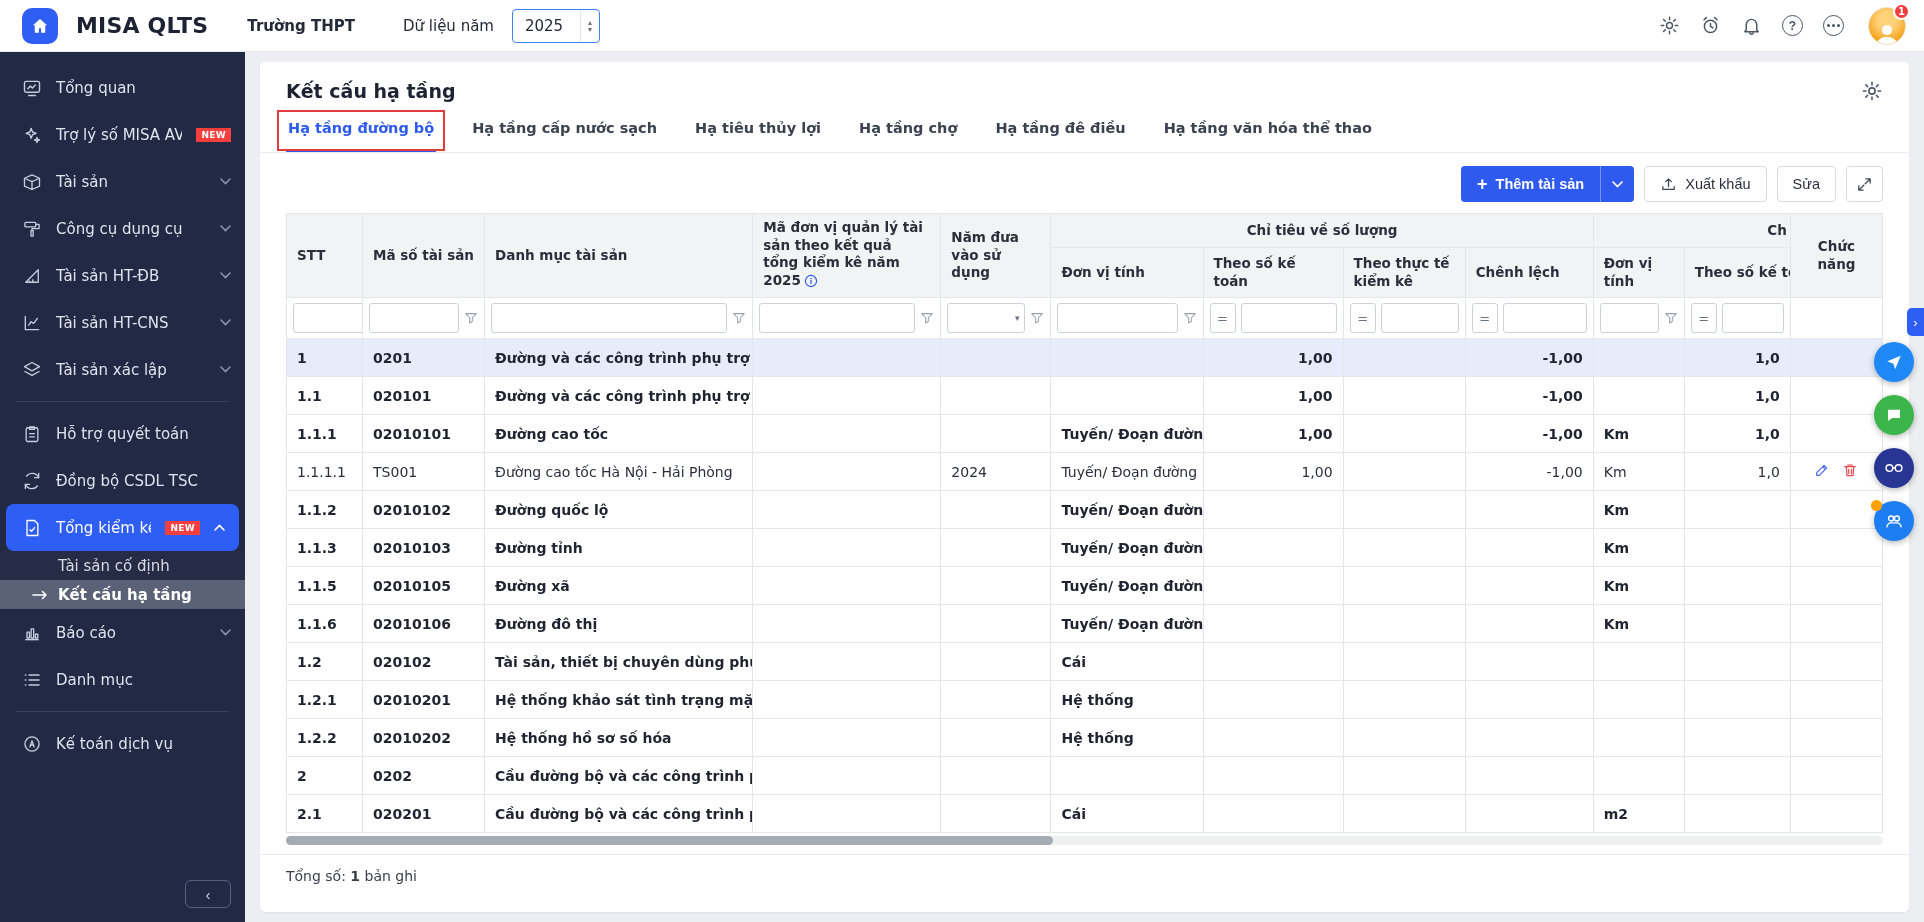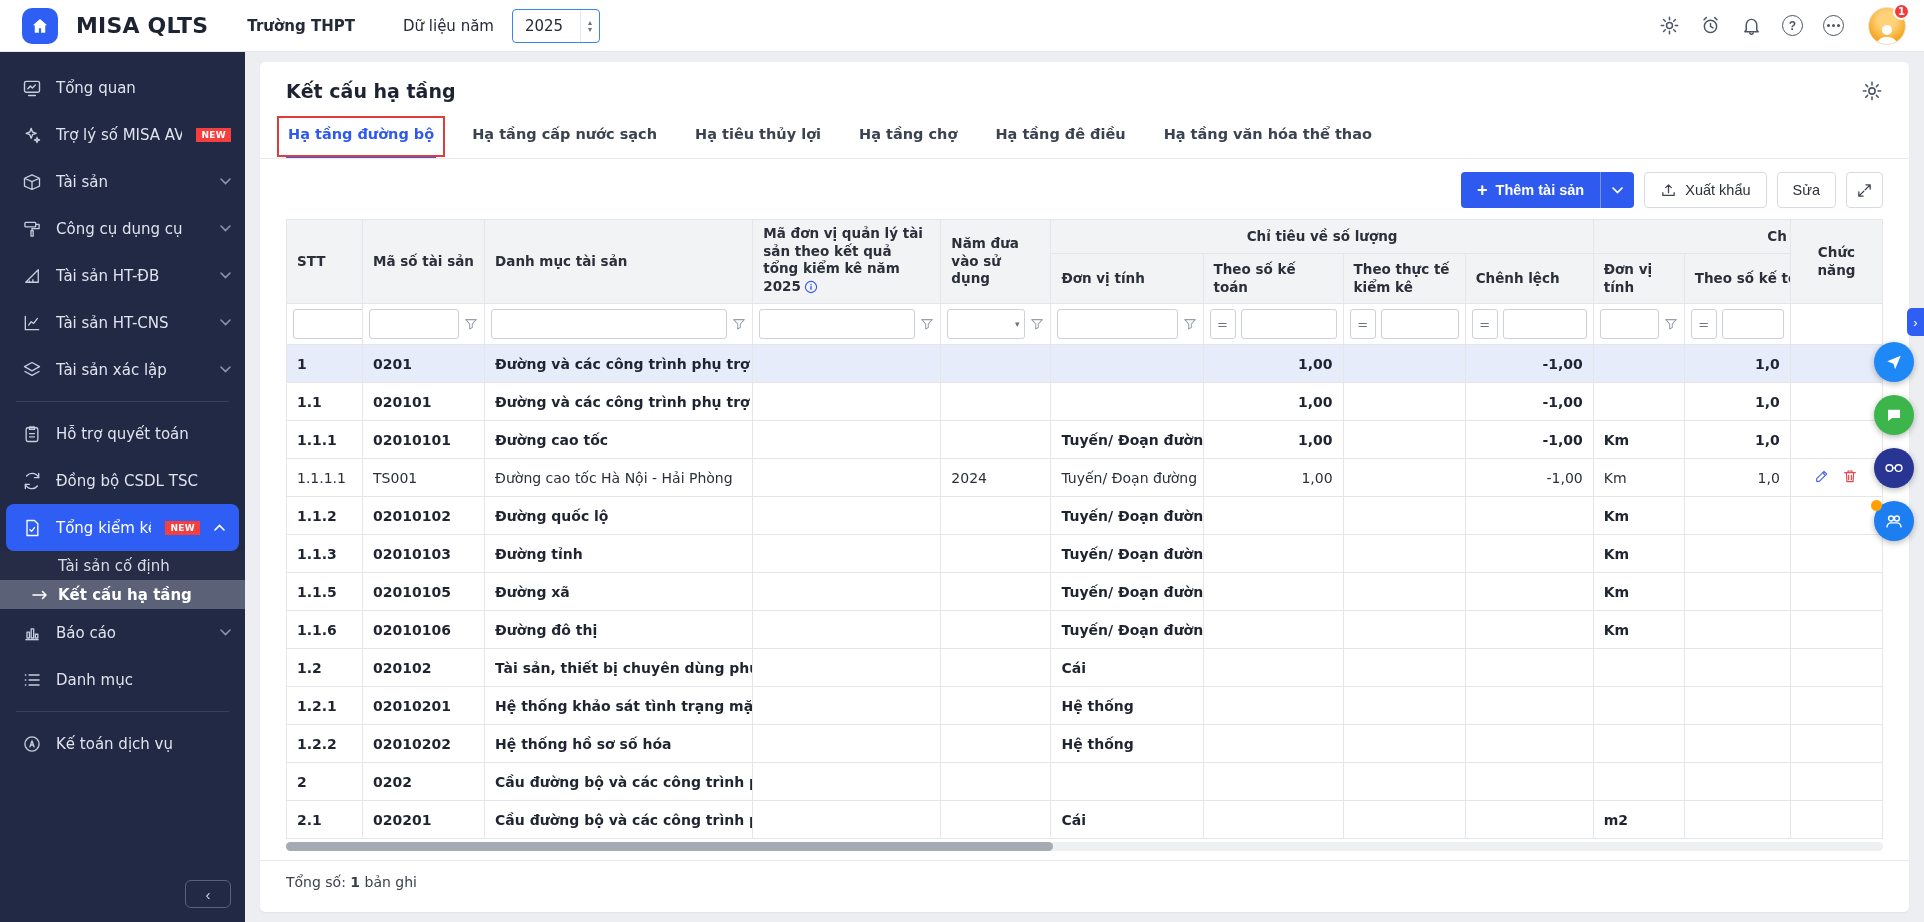--- a/index.html
+++ b/index.html
@@ -45,21 +45,21 @@
   .nav-sub.current { background:#5b6278; color:#fff; padding-left:32px; gap:10px; font-weight:600; }
   .nav-div { height:1px; background:#39405c; margin:8px 16px; }
   .collapse-btn { position:absolute; bottom:14px; right:14px; width:46px; height:28px; border:1px solid #596180; border-radius:6px; background:transparent; color:#cfd5e4; font-size:15px; display:flex; align-items:center; justify-content:center; cursor:pointer; }
 
   
   .main { padding:10px 15px 10px 15px; overflow:hidden; }
   .card { background:#fff; border-radius:5px; box-shadow:0 1px 2px rgba(20,30,60,.06); height:100%; display:flex; flex-direction:column; overflow:hidden; }
   .card-head { display:flex; align-items:center; justify-content:space-between; padding:18px 26px 0 26px; }
   .page-title { font-size:19px; font-weight:700; color:#1d2333; }
 
-  .tabs { display:flex; gap:34px; padding:0 26px; margin-top:16px; border-bottom:1px solid #e8eaee; }
+  .tabs { display:flex; gap:34px; padding:0 26px; margin-top:10px; border-bottom:1px solid #e8eaee; }
   .tab { position:relative; padding:8px 2px 13px 2px; font-size:14.5px; font-weight:600; color:#3c4250; cursor:pointer; white-space:nowrap; border-bottom:3px solid transparent; }
   .tab.active { color:#2e5aef; font-weight:700; border-bottom-color:#2e5aef; }
   .annotation { position:absolute; top:-2px; left:-9px; right:-9px; bottom:-2px; border:2px solid #e03c3c; pointer-events:none; }
 
   .toolbar { display:flex; justify-content:flex-end; align-items:center; gap:10px; padding:13px 26px 11px 26px; }
   .btn-split { display:flex; border-radius:4px; overflow:hidden; }
   .btn-primary { background:#2e5aef; color:#fff; border:none; height:36px; display:flex; align-items:center; gap:8px; padding:0 16px; font-size:14.5px; font-weight:600; cursor:pointer; }
   .btn-primary .plus { font-size:18px; font-weight:700; line-height:1; }
   .btn-primary.caret { padding:0 11px; border-left:1px solid rgba(255,255,255,.35); }
   .btn-outline { background:#fff; border:1px solid #d7dae0; border-radius:4px; height:36px; display:flex; align-items:center; gap:8px; padding:0 15px; font-size:14.5px; color:#2a2f3a; cursor:pointer; }

